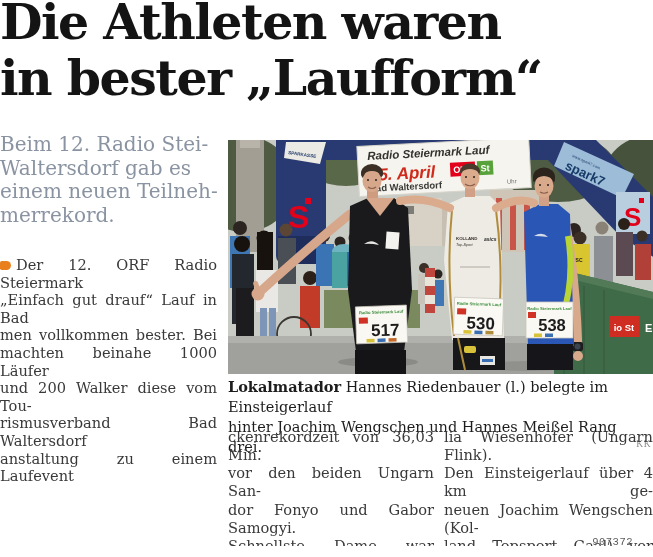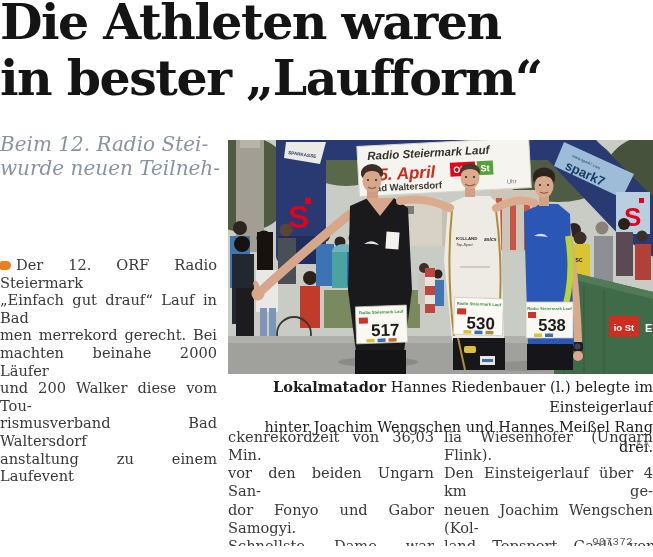--- a/index.html
+++ b/index.html
@@ -4,67 +4,69 @@
 <style>
   html,body{margin:0;padding:0;background:#ffffff;}
   .page{position:relative;width:653px;height:546px;background:#ffffff;overflow:hidden;
         font-family:"DejaVu Serif", serif;}
   
   .headline{position:absolute;left:0;top:-6px;width:653px;margin:0;
             font-family:"DejaVu Serif", serif;font-weight:700;
             font-size:49px;line-height:56px;letter-spacing:-1.5px;color:#141414;}
   
   .subhead{position:absolute;left:0;top:133px;width:222px;
-           font-size:20px;line-height:23.6px;color:#8a93a1;font-weight:500;font-style:italic;}
+           font-size:20px;line-height:23.6px;color:#8a93a1;font-weight:500;}
   
   .col{position:absolute;color:#39393b;font-size:14.6px;line-height:17.6px;}
   .col1{left:0;top:256px;width:217px;}
   .col2{left:228px;top:428px;width:206px;line-height:18.15px;}
   .col3{left:444px;top:428px;width:209px;line-height:18.15px;}
   .tline{text-align:justify;text-align-last:justify;white-space:normal;}
   .ragged .tline{text-align:left;text-align-last:auto;}
   .endpara .tline:last-child{text-align-last:left;}
   .bullet{display:inline-block;width:11px;height:9px;background:#e8801f;
           border-radius:2px 5px 5px 2px;margin-right:5px;}
   
   .photo{position:absolute;left:228px;top:140px;width:425px;height:234px;margin:0;}
   .photo svg{display:block;}
   
   .caption{position:absolute;left:228px;top:377px;width:425px;
-           font-size:14.5px;line-height:20px;color:#1d1d1d;text-align:right;}
+           font-size:14.5px;line-height:20px;color:#1d1d1d;}
   .caption b{font-weight:700;}
   .credit{position:absolute;right:2px;bottom:3px;font-family:Liberation Serif, serif;
           font-size:9.5px;color:#8f8f8f;letter-spacing:.5px;}
   
   .artnum{position:absolute;right:20px;top:536px;font-family:Liberation Mono, monospace;
           font-size:10.5px;color:#5c5c5c;letter-spacing:.5px;}
 </style>
 </head>
 <body>
 
 <div class="page">
 
   <h1 class="headline ragged">
       <div class="tline">Die Athleten waren</div>
       <div class="tline">in bester „Laufform“</div>
     </h1>
 
   <div class="subhead ragged">
       <div class="tline">Beim 12. Radio Stei-</div>
-      <div class="tline">wurde neuen Teilneh-</div>
+      <div class="tline">Waltersdorf gab es</div>
+      <div class="tline">einem neuen Teilneh-</div>
+      <div class="tline">merrekord.</div>
     </div>
 
   <div class="col col1">
     <div class="tline">
       <span class="bullet"></span><span>Der 12. ORF Radio Steiermark</span>
     </div>
     <div>
         <div class="tline">„Einfach gut drauf“ Lauf in Bad</div>
-        <div class="tline">men merrekord gerecht. Bei</div>
-        <div class="tline">machten beinahe 2000 Läufer</div>
+        <div class="tline">men vollkommen bester. Bei</div>
+        <div class="tline">machten beinahe 1000 Läufer</div>
         <div class="tline">und 200 Walker diese vom Tou-</div>
         <div class="tline">rismusverband Bad Waltersdorf</div>
         <div class="tline">anstaltung zu einem Laufevent</div>
       </div>
   </div>
 
   <figure class="photo">
     <svg width="425" height="234" viewBox="0 0 425 234" xmlns="http://www.w3.org/2000/svg" font-family="Liberation Sans, sans-serif">
 
       <rect x="0" y="0" width="425" height="234" fill="#c9ccc5"></rect>

